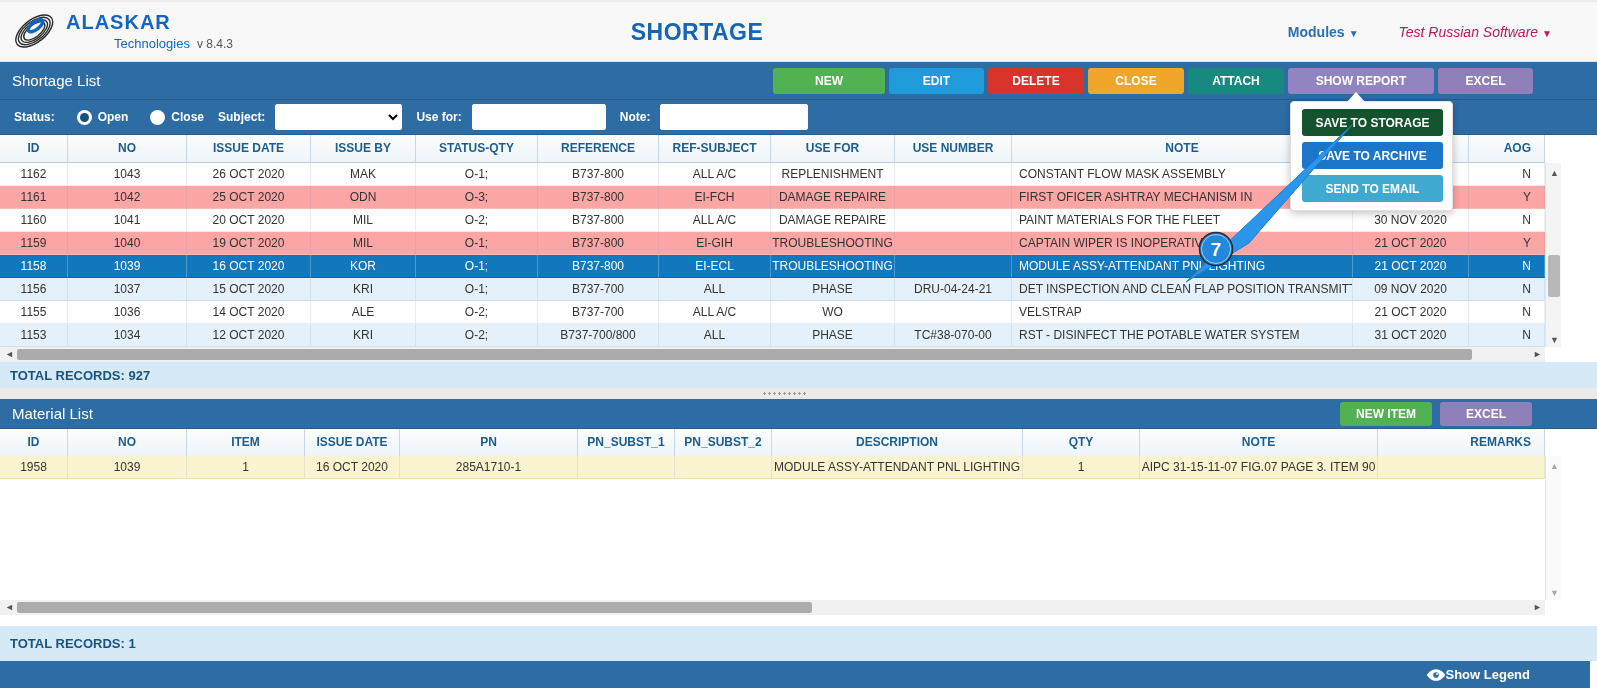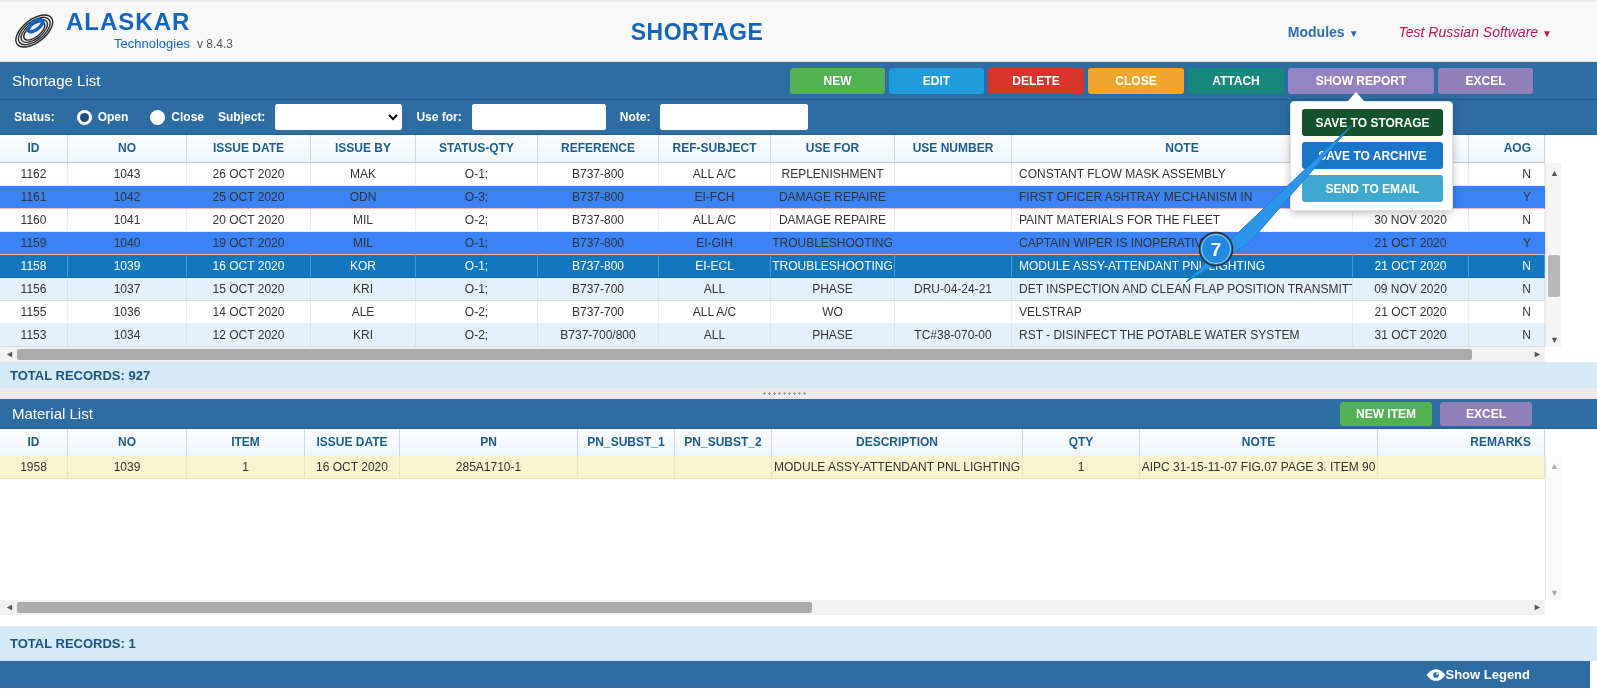--- a/index.html
+++ b/index.html
@@ -4,36 +4,36 @@
 <style>
   * { margin:0; padding:0; box-sizing:border-box; }
   html,body { background:#fff; }
   body { font-family:"Liberation Sans", sans-serif; }
   #app { position:relative; width:1597px; height:694px; background:#fff; overflow:hidden; }
 
   
   .tophdr { position:absolute; left:0; top:0; width:1597px; height:62px; background:#f8f8f8; border-top:2px solid #ececec; border-bottom:1px solid #e2e2e2; }
   .brand { position:absolute; left:10px; top:6px; display:flex; align-items:flex-start; }
   .brand-txt { margin-left:4px; }
-  .brand-name { color:#1565c0; font-size:24px; font-weight:bold; letter-spacing:1px; line-height:28px; }
+  .brand-name { color:#1565c0; font-size:20px; font-weight:bold; letter-spacing:1px; line-height:28px; }
   .brand-sub-row { display:flex; align-items:baseline; gap:7px; margin-left:48px; }
   .brand-sub { color:#1565c0; font-size:13px; }
   .brand-ver { color:#555; font-size:12px; }
   .page-title { position:absolute; left:697px; top:17px; transform:translateX(-50%); color:#1464b8; font-size:23px; font-weight:bold; letter-spacing:.5px; }
   .hdr-right { position:absolute; right:45px; top:22px; display:flex; gap:40px; align-items:center; }
   .modules { color:#2a6fb0; font-weight:bold; font-size:14px; cursor:pointer; }
   .userdd { color:#be185d; font-size:14px; cursor:pointer;font-style:italic; }
   .caret-down { font-size:10px; margin-left:4px; }
 
   
   .panelbar { position:absolute; left:0; width:1597px; background:#2e6da4; border-bottom:1px solid #265d8d; display:flex; align-items:center; }
   .panelbar .ptitle { color:#fff; font-size:15px; margin-left:12px; }
   .toolbar { margin-left:auto; display:flex; gap:4px; padding-right:64px; }
   .btn { height:26px; border:none; border-radius:3px; color:#fff; font-weight:bold; font-size:12px; font-family:"Liberation Sans",sans-serif; cursor:pointer; }
-  .b-new{ width:95px; background:#52b152; }
+  .b-new{ width:112px; background:#52b152; }
   .b-edit{ width:95px; background:#1f9bdb; }
   .b-del{ width:96px; background:#d9342b; }
   .b-close{ width:96px; background:#f0a62a; }
   .b-attach{ width:96px; background:#17897f; }
   .b-report{ width:146px; background:#9184c0; }
   .b-excel{ width:95px; background:#8f80ba; }
   .b-newitem{ width:92px; background:#52b152; }
 
   
   .filterbar { position:absolute; left:0; top:100px; width:1597px; height:35px; background:#2e6da4; border-bottom:1px solid #265d8d; display:flex; align-items:center; color:#fff; font-size:12px; font-weight:bold; }
@@ -47,21 +47,21 @@
   .sp1{ margin-left:60px; } .sp2{ margin-left:48px; } .sp3{ margin-left:22px; }
 
   
   .sgrid { display:grid; grid-template-columns:68px 119px 124px 105px 122px 121px 112px 124px 117px 341px 116px 76px; width:1545px; }
   .mgrid { display:grid; grid-template-columns:68px 119px 118px 95px 178px 97px 97px 251px 117px 238px 167px; width:1545px; }
   .thead { position:absolute; left:0; background:linear-gradient(#fcfdfe,#eef4f9); border-bottom:1px solid #b9cfdf; }
   .thead > div { height:27px; line-height:27px; text-align:center; color:#1b5e8e; font-weight:bold; font-size:12px; border-right:1px solid #c6d7e5; white-space:nowrap; overflow:hidden; }
   .trow { position:absolute; left:0; cursor:pointer; }
   .trow > div { height:23px; line-height:23px; text-align:center; font-size:12px; color:#333; border-right:1px solid rgba(110,140,170,.14); border-bottom:1px solid rgba(0,0,0,.08); white-space:nowrap; overflow:hidden; }
   .r-white > div { background:#ffffff; }
-  .r-pink > div { background:#3b82f6; border-bottom:1px solid #f3bcb9; }
+  .r-pink > div { background:#fca5a5; border-bottom:1px solid #f3bcb9; }
   .r-blue > div { background:#e4f1fa; }
   .r-sel > div { background:#1278be; color:#fff; border-right:1px solid rgba(255,255,255,.25); border-bottom:1px solid #0f659f; }
   .r-yellow > div { background:#faf3cf; border-bottom:1px solid #e7dfae; }
   .al { text-align:left !important; padding-left:7px; }
   .ar { text-align:right !important; padding-right:13px; }
 
   
   .hscroll { position:absolute; left:0; width:1545px; height:15px; background:#f1f1f1; }
   .hthumb { position:absolute; top:2px; height:11px; background:#ababab; border-radius:2px; }
   .sarrow { position:absolute; font-size:9px; color:#555; line-height:15px; }

